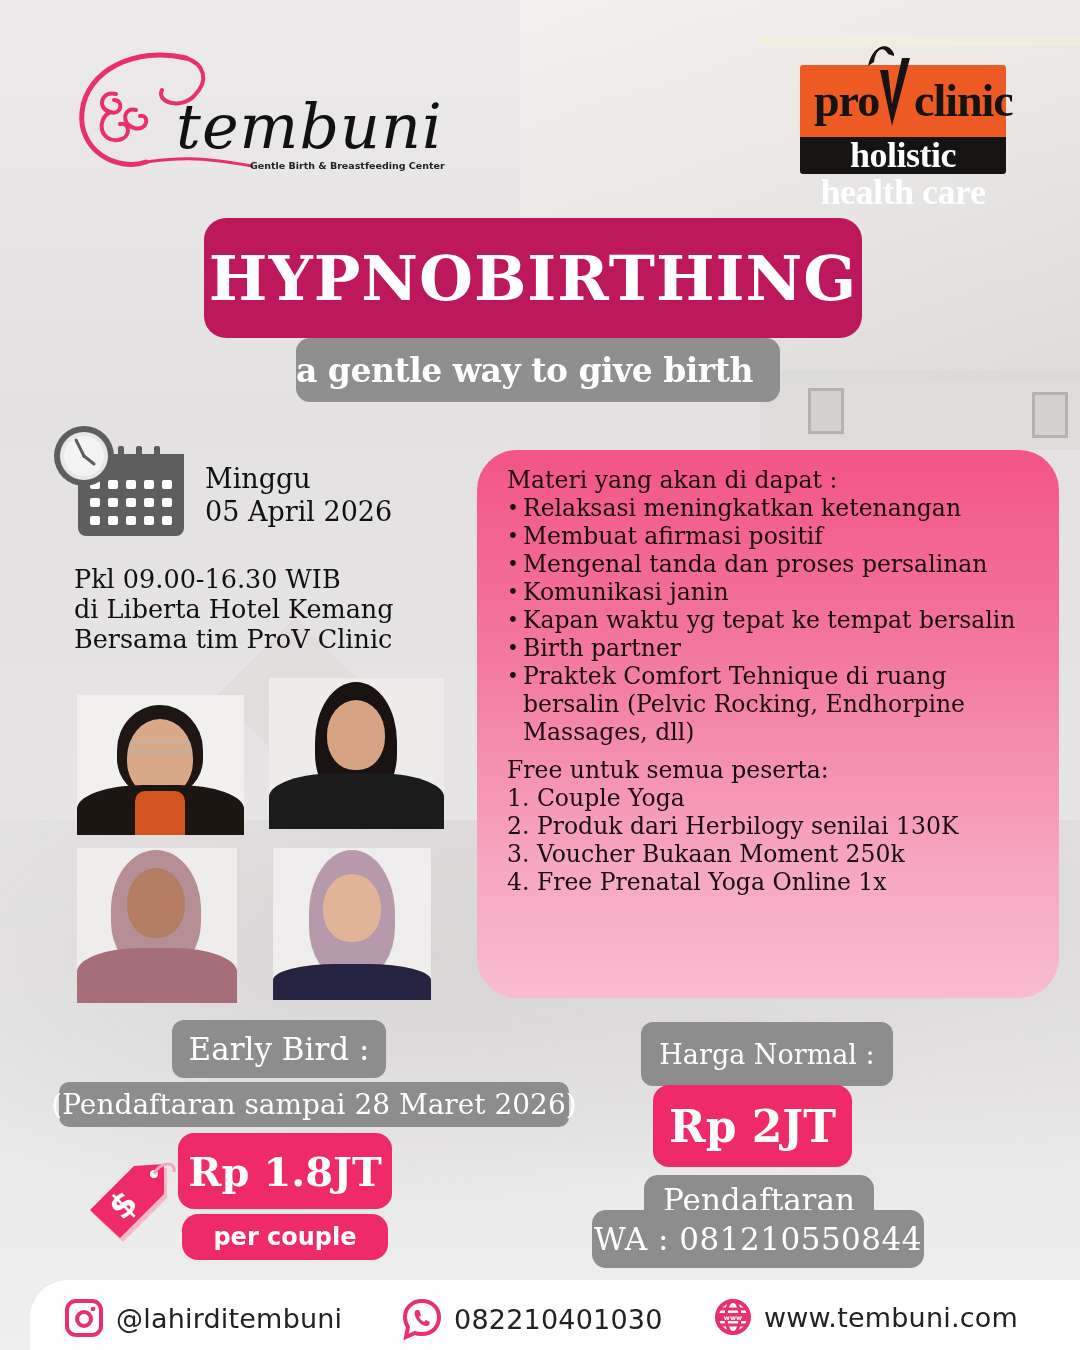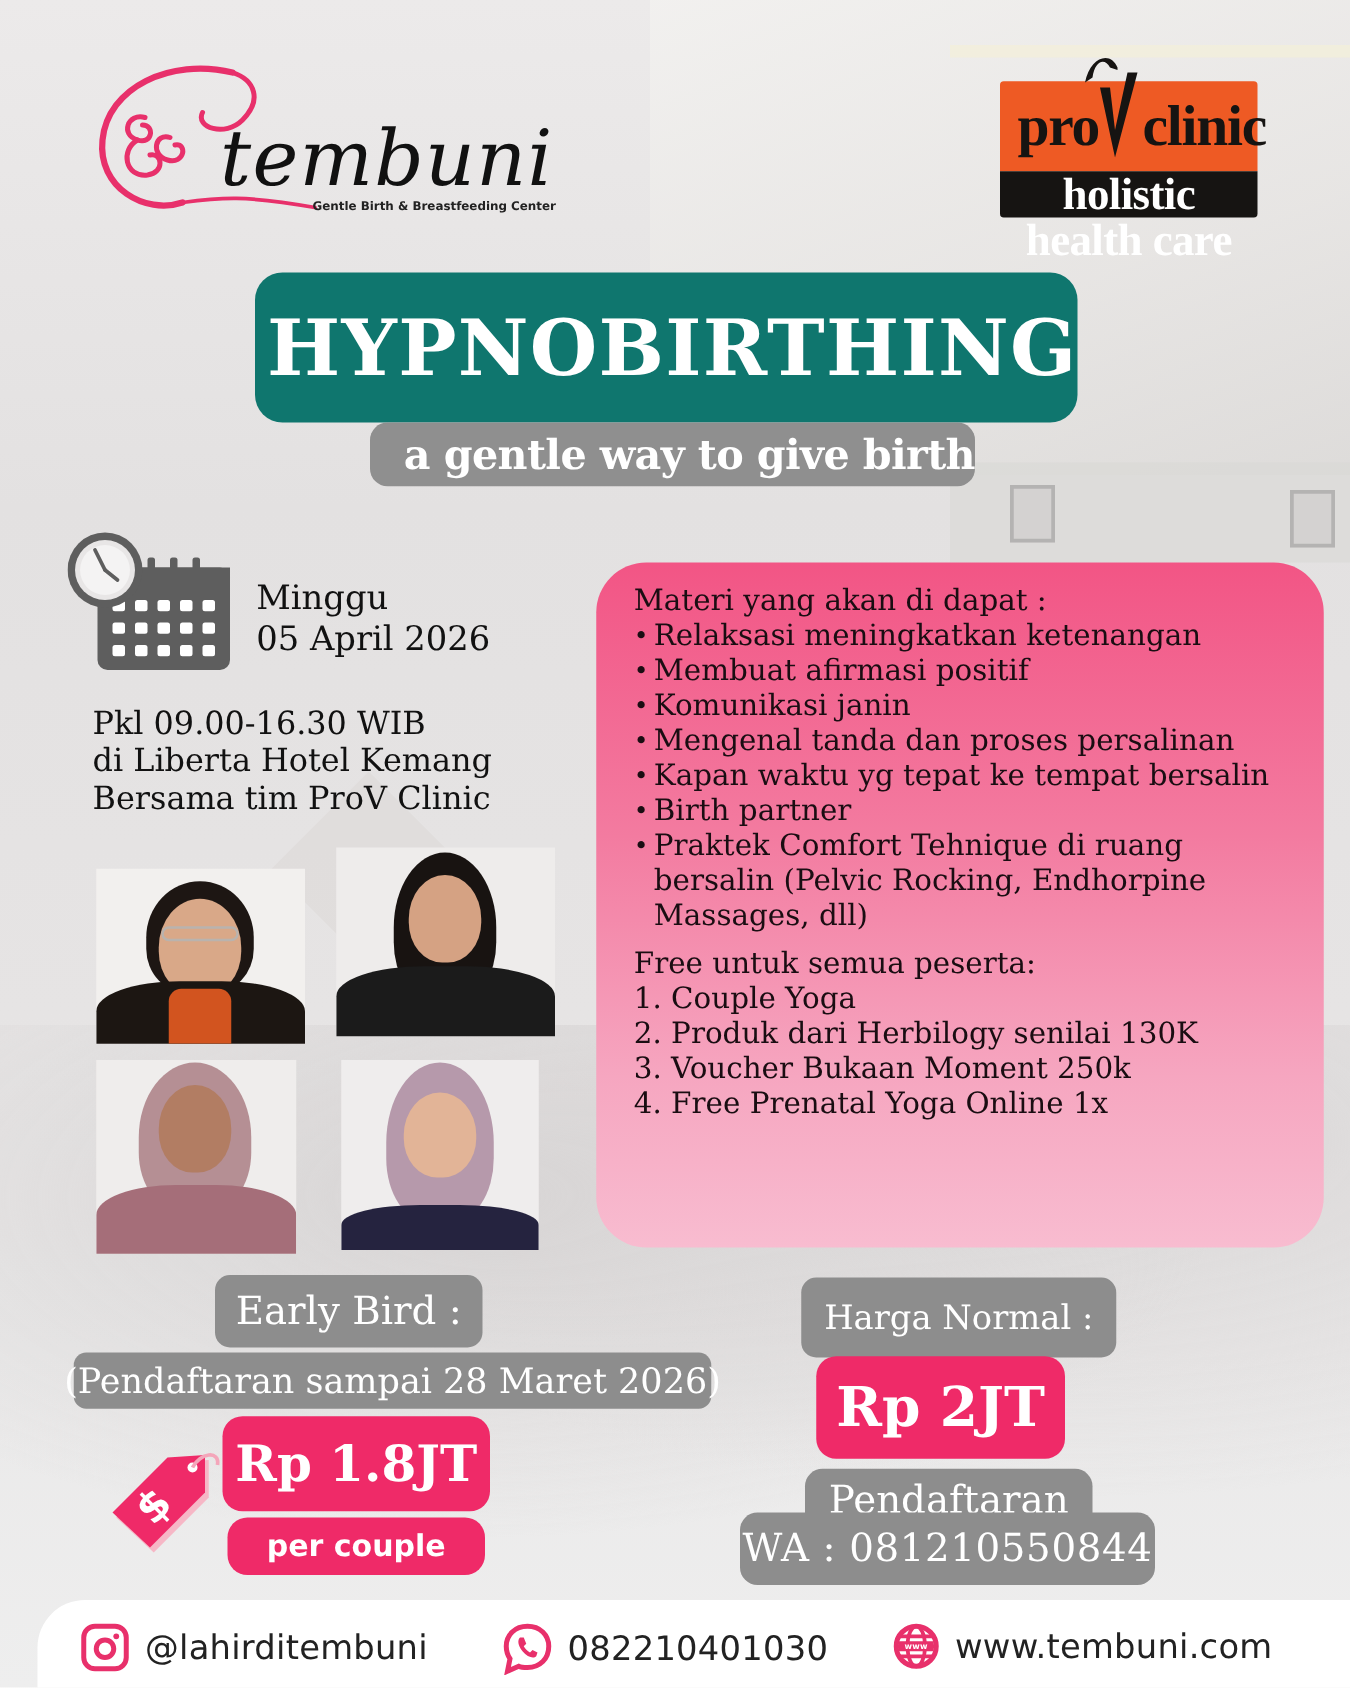--- a/index.html
+++ b/index.html
@@ -70,31 +70,31 @@
   .logo-prov .clinic {
     position: absolute; left: 114px; top: 38px;
     font-family: "Liberation Serif", serif; font-weight: bold; font-size: 46px; color: #161412;
     letter-spacing: -1px; line-height: 1;
   }
   .logo-prov .v { position: absolute; left: 64px; top: 0; }
 
   
   .title-pill {
     position: absolute; left: 204px; top: 218px; width: 658px; height: 120px;
-    background: #0f766e; border-radius: 22px;
-    display: flex; align-items: center; justify-content: flex-end;
+    background: #be185d; border-radius: 22px;
+    display: flex; align-items: center; justify-content: center;
   }
   .title-pill span {
     font-family: "DejaVu Serif", serif; font-weight: bold; color: #fff;
     font-size: 62px; letter-spacing: 1px;
   }
   .subtitle-pill {
-    position: absolute; left: 296px; top: 338px; width: 484px; height: 51px;
+    position: absolute; left: 296px; top: 338px; width: 484px; height: 64px;
     background: #8f8f8f; border-radius: 14px;
-    display: flex; align-items: center; justify-content: flex-end;
+    display: flex; align-items: center; justify-content: flex-start;
   }
   .subtitle-pill span {
     font-family: "DejaVu Serif", serif; font-weight: bold; color: #fff; font-size: 33px;
     letter-spacing: -0.5px;
   }
 
   
   .calendar-icon { position: absolute; left: 54px; top: 424px; }
   .date-text {
     position: absolute; left: 205px; top: 462px;
@@ -270,22 +270,22 @@
   <div class="hair" style="left:36px;top:2px;width:86px;height:128px;background:#b699ab;"></div>
   <div class="skin" style="left:50px;top:26px;width:58px;height:68px;background:#e2b497;"></div>
   <div class="body" style="left:0;top:116px;width:158px;height:40px;background:#25233f;"></div>
 </div>
 
 <div class="materi-card">
   <div class="heading">Materi yang akan di dapat :</div>
   <ul>
     <li>Relaksasi meningkatkan  ketenangan</li>
     <li>Membuat afirmasi positif</li>
+    <li>Mengenal tanda dan proses persalinan</li>
     <li>Komunikasi janin</li>
-    <li>Mengenal tanda dan proses persalinan</li>
     <li>Kapan waktu yg tepat ke tempat bersalin</li>
     <li>Birth partner</li>
     <li>Praktek Comfort Tehnique di ruang
 bersalin (Pelvic Rocking, Endhorpine
 Massages, dll)</li>
   </ul>
   <div class="free-heading">Free untuk semua peserta:</div>
   <ol>
     <li>1. Couple Yoga</li>
     <li>2. Produk dari Herbilogy senilai 130K</li>

